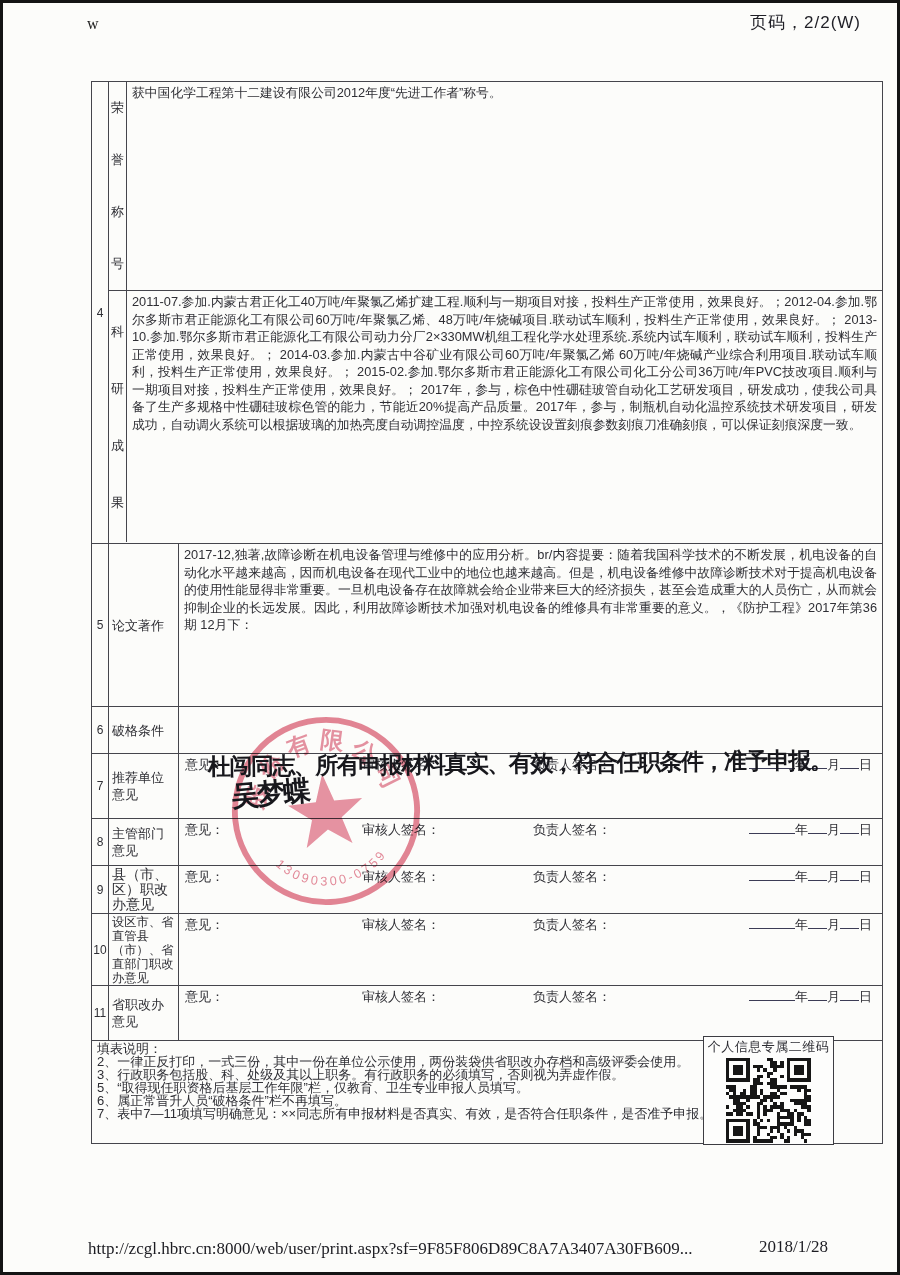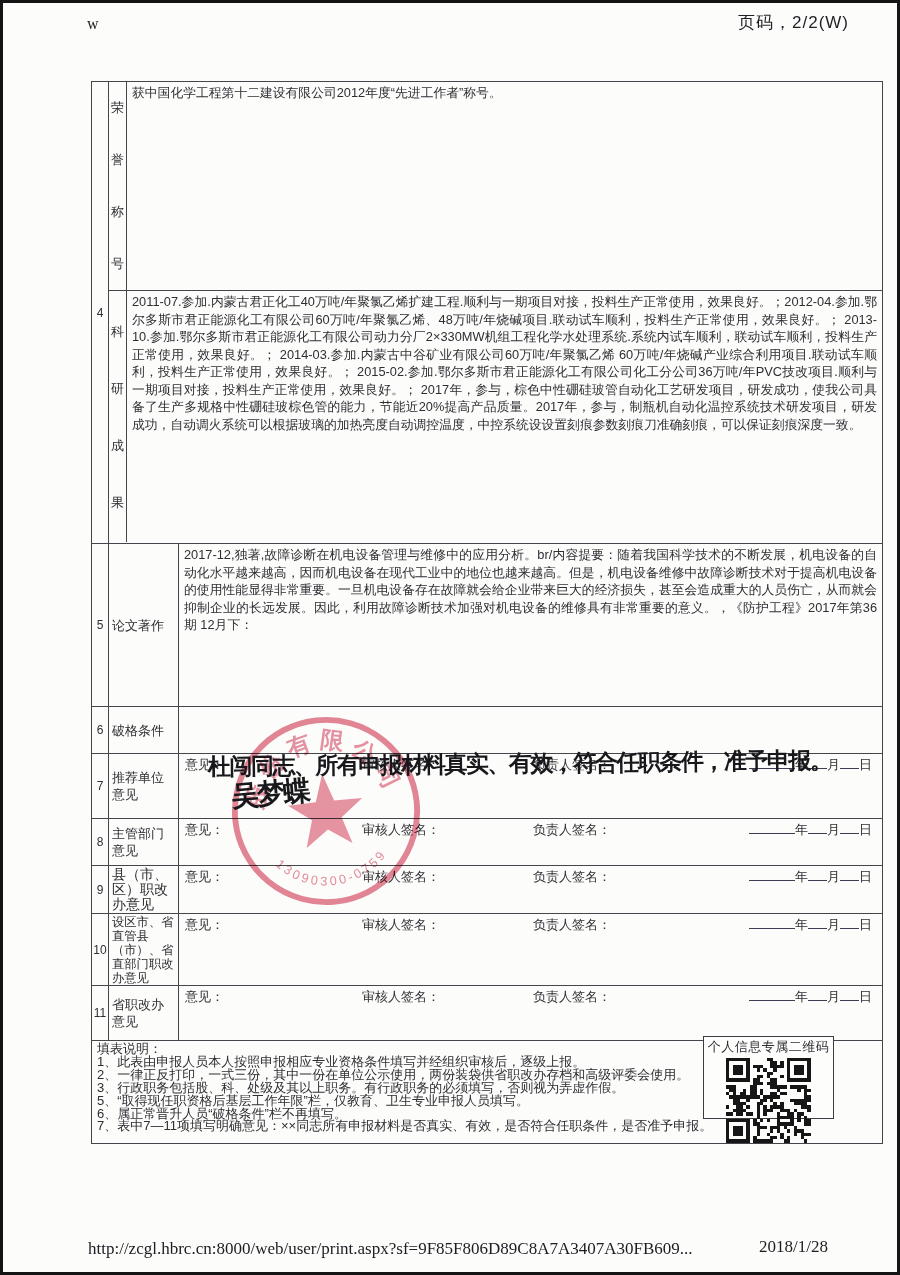--- a/index.html
+++ b/index.html
@@ -3,21 +3,21 @@
 <meta charset="utf-8">
 <style>
   * { margin:0; padding:0; box-sizing:border-box; }
   body { background:#e8e8e8; font-family:"Liberation Sans", sans-serif; }
   .sheet {
     position:relative; width:900px; height:1275px; margin:0 auto;
     background:#fcfcfa; border:3px solid #141414; overflow:hidden;
     color:#2e2e34;
   }
   .hdr-corner { position:absolute; left:84px; top:12px; font-family:"Liberation Serif", serif; font-size:16px; color:#222; }
-  .hdr-page  { position:absolute; right:48px; top:8px; font-size:17px; color:#1f1f26; letter-spacing:1px; }
+  .hdr-page  { position:absolute; right:36px; top:8px; font-size:17px; color:#1f1f26; letter-spacing:1px; }
 
   .ftable { position:absolute; left:88px; top:78px; width:792px; height:1063px; border:1.5px solid #45454c; }
   .trow { position:absolute; left:0; width:100%; border-bottom:1.5px solid #45454c; display:flex; }
   .trow.last { border-bottom:none; }
   .cell { border-right:1.2px solid #45454c; }
   .cell.no { width:17px; display:flex; align-items:center; justify-content:center; font-size:12px; }
   .cell.label { width:70px; display:flex; align-items:center; padding:2px 2px 2px 3px; font-size:13px; line-height:17px; }
   .cell.content { flex:1; border-right:none; position:relative; font-size:13px; }
 
   .subrow { display:flex; width:100%; }
@@ -32,21 +32,21 @@
   .op-content { display:flex; flex-direction:row; justify-content:space-between; padding:2px 0 3px 6px; }
   .fldline { font-size:13px; }
   .reviewer { display:inline-block; width:171px; }
   .dateline { text-align:right; padding-right:10px; font-size:13px; }
   .bl { display:inline-block; border-bottom:1.2px solid #3c3c55; height:13px; }
   .bl.long { width:46px; } .bl.short { width:19px; }
 
   .notes { padding:2px 6px 0 5px; font-size:12.4px; line-height:12.9px; }
   .notes div { white-space:nowrap; }
 
-  .qrbox { position:absolute; left:700px; top:1033px; width:131px; height:83px;
+  .qrbox { position:absolute; left:700px; top:1033px; width:131px; height:109px;
     border:1.5px solid #3c3c42; background:#fdfdfc; z-index:4; text-align:center; }
   .qrbox .qlabel { font-size:13px; padding-top:1px; letter-spacing:0.5px; }
   .qrgrid { display:grid; grid-template-columns:repeat(25, 3.4px); grid-auto-rows:3.4px; width:85px; margin:2px auto 0; }
   .qrgrid span.d { background:#161616; }
 
   .hand-opinion { position:absolute; left:205px; top:745px; width:665px; font-size:23px;
     font-weight:bold; color:#17171c; transform:rotate(-0.6deg); letter-spacing:-1.5px; z-index:3;
     font-family:"DejaVu Sans", sans-serif; }
   .hand-sign { position:absolute; left:228px; top:772px; font-size:28px; font-weight:bold;
     color:#17171c; transform:rotate(-5deg); letter-spacing:-2px; z-index:3;
@@ -162,21 +162,20 @@
         <div class="fldline">
           <span class="reviewer">审核人签名：</span><span>负责人签名：</span>
         </div>
         <div class="dateline"><span class="bl long"></span><span>年</span><span class="bl short"></span><span>月</span><span class="bl short"></span><span>日</span></div>
       </div>
     </div>
 
     <div class="trow last" style="top:959px; height:102px;">
       <div class="cell content notes">
         <div>填表说明：</div>
-        <div>1、此表由申报人员本人按照申报相应专业资格条件填写并经组织审核后，逐级上报。</div>
         <div>2、一律正反打印，一式三份，其中一份在单位公示使用，两份装袋供省职改办存档和高级评委会使用。</div>
         <div>3、行政职务包括股、科、处级及其以上职务。有行政职务的必须填写，否则视为弄虚作假。</div>
         <div>5、“取得现任职资格后基层工作年限”栏，仅教育、卫生专业申报人员填写。</div>
         <div>6、属正常晋升人员“破格条件”栏不再填写。</div>
         <div>7、表中7—11项填写明确意见：××同志所有申报材料是否真实、有效，是否符合任职条件，是否准予申报。</div>
       </div>
     </div>
   </div>
 
   <div class="hand-opinion">杜闯同志、所有申报材料真实、有效，符合任职条件，准予申报。</div>

